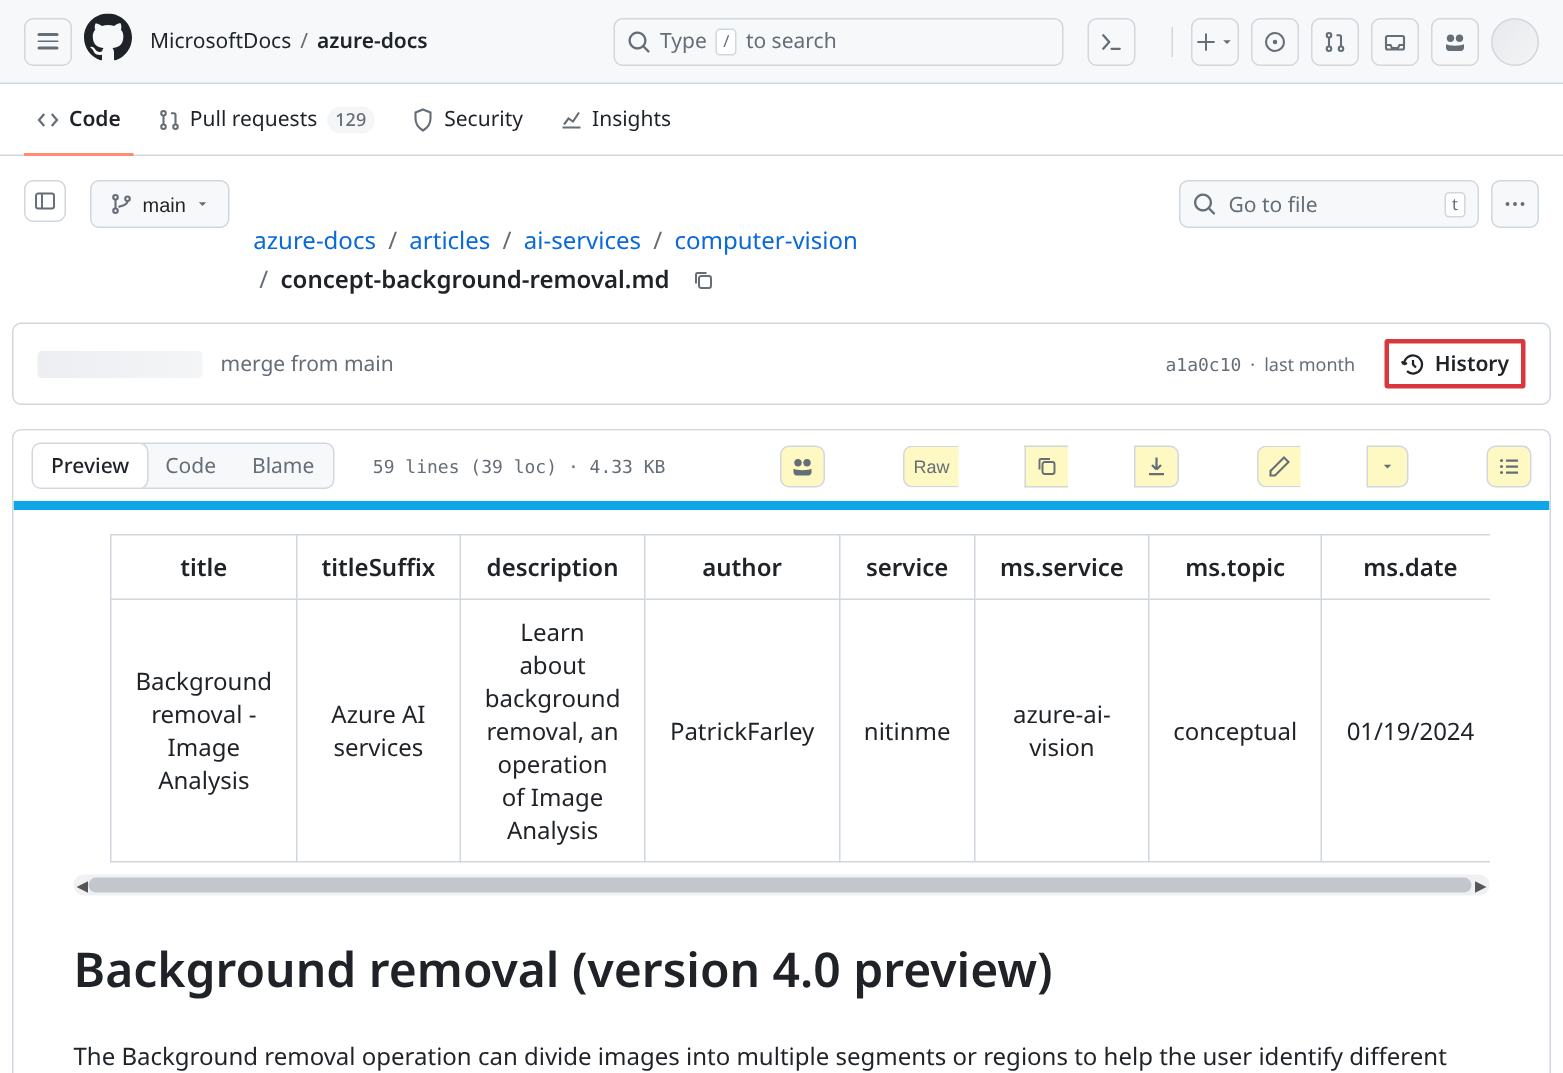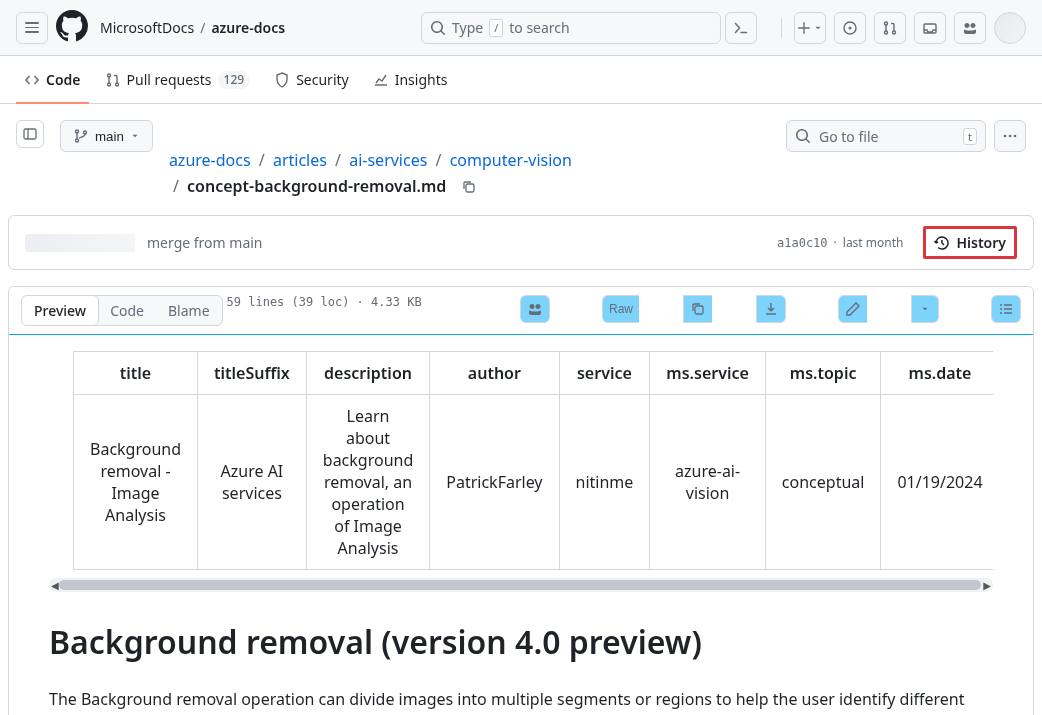--- a/index.html
+++ b/index.html
@@ -34,21 +34,21 @@
 
   .logo svg { width: 32px; height: 32px; }
 
   .header-repo { display:flex; align-items:center; gap:6px; margin-left:4px; }
   .header-repo .owner { font-size:14px; color:#1f2328;text-align:right; }
   .header-repo .slash { color:#656d76; }
   .header-repo .repo { font-weight:600; color:#1f2328; }
 
   .header-spacer { flex:1; }
 
-  .search-area { display:flex; align-items:center; gap:4px; }
+  .search-area { display:flex; align-items:center; gap:16px; }
   .search-box {
     display:flex; align-items:center;
     width: 300px; height: 32px;
     border:1px solid #d0d7de; border-radius:6px;
     padding: 0 8px; gap:6px;
     color:#656d76; background:#f6f8fa;
   }
   .search-box .kbd {
     border:1px solid #d0d7de; border-radius:3px;
     padding:0 4px; font-size:11px; color:#656d76; background:#fff;
@@ -155,24 +155,24 @@
   .history-btn {
     display:inline-flex; align-items:center; gap:6px;
     padding:4px 8px; font-size:14px; font-weight:600;
     color:#1f2328; cursor:pointer;
     border:3px solid #d9363e; border-radius:2px;
     margin-left:8px;
   }
 
   
   .file-header {
-    display:flex; align-items:flex-start;
+    display:flex; align-items:center;
     padding: 8px 12px;
-    border-bottom: 1px solid #0ea5e9;
-    background:#fff; gap:4px;
+    border-bottom: 6px solid #0ea5e9;
+    background:#fff; gap:26px;
   }
   .tab-group {
     display:flex; border:1px solid #d0d7de; border-radius:6px;
     overflow:hidden; background:#f6f8fa;
   }
   .tab-group-item {
     padding: 5px 12px; font-size:14px; color:#656d76;
     display:flex; align-items:center; cursor:pointer;
   }
   .tab-group-item.active {
@@ -181,21 +181,21 @@
   }
   .file-info {
     color:#656d76; font-family: ui-monospace, SFMono-Regular, Menlo, monospace;
     font-size:12px;
   }
   .file-actions { margin-left:auto; display:flex; align-items:center; gap:8px; }
   .small-btn {
     height:28px; min-width:28px; padding:0 6px;
     display:inline-flex; align-items:center; justify-content:center;
     border:1px solid #d0d7de; border-radius:6px;
-    background:#7dd3fc; color:#656d76; cursor:pointer; font-size:12px;margin-left:44px;
+    background:#fef9c3; color:#656d76; cursor:pointer; font-size:12px;margin-left:44px;
   }
   .btn-group { display:flex; }
   .btn-group .small-btn { border-radius:0; border-right:none; }
   .btn-group .small-btn:first-child { border-top-left-radius:6px; border-bottom-left-radius:6px; }
   .btn-group .small-btn:last-child { border-top-right-radius:6px; border-bottom-right-radius:6px; border-right:1px solid #d0d7de; }
 
   
   .content-pad { padding: 16px 40px 24px 40px; }
   .md-table-wrap {
     overflow-x: auto;

